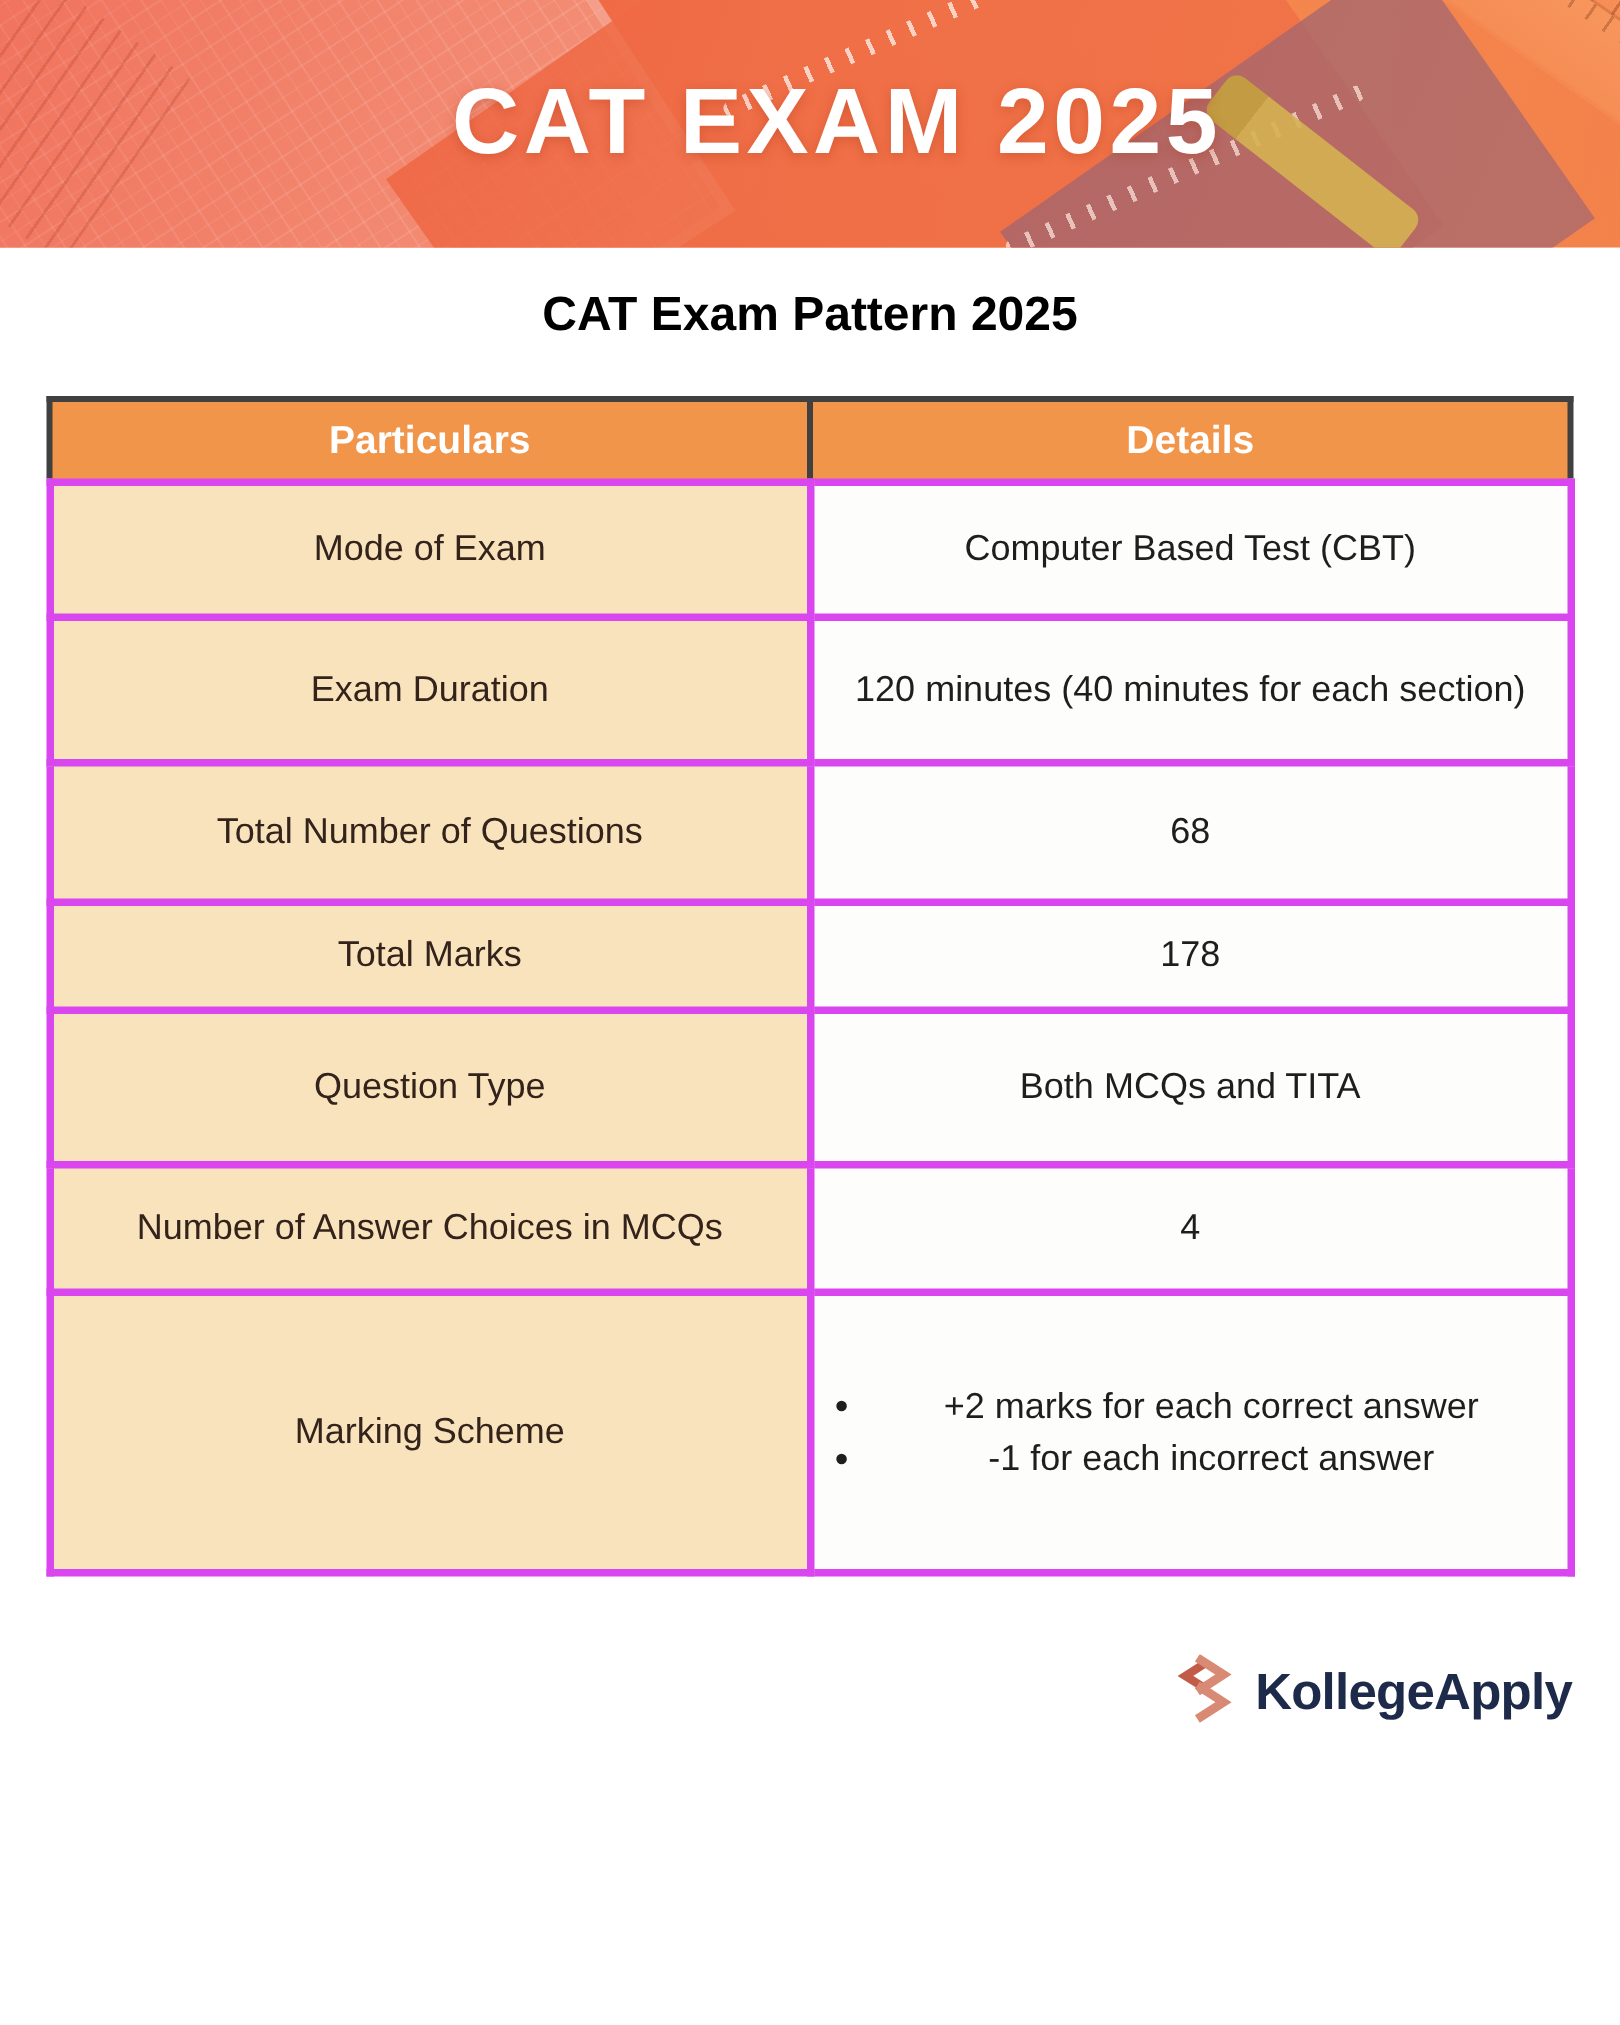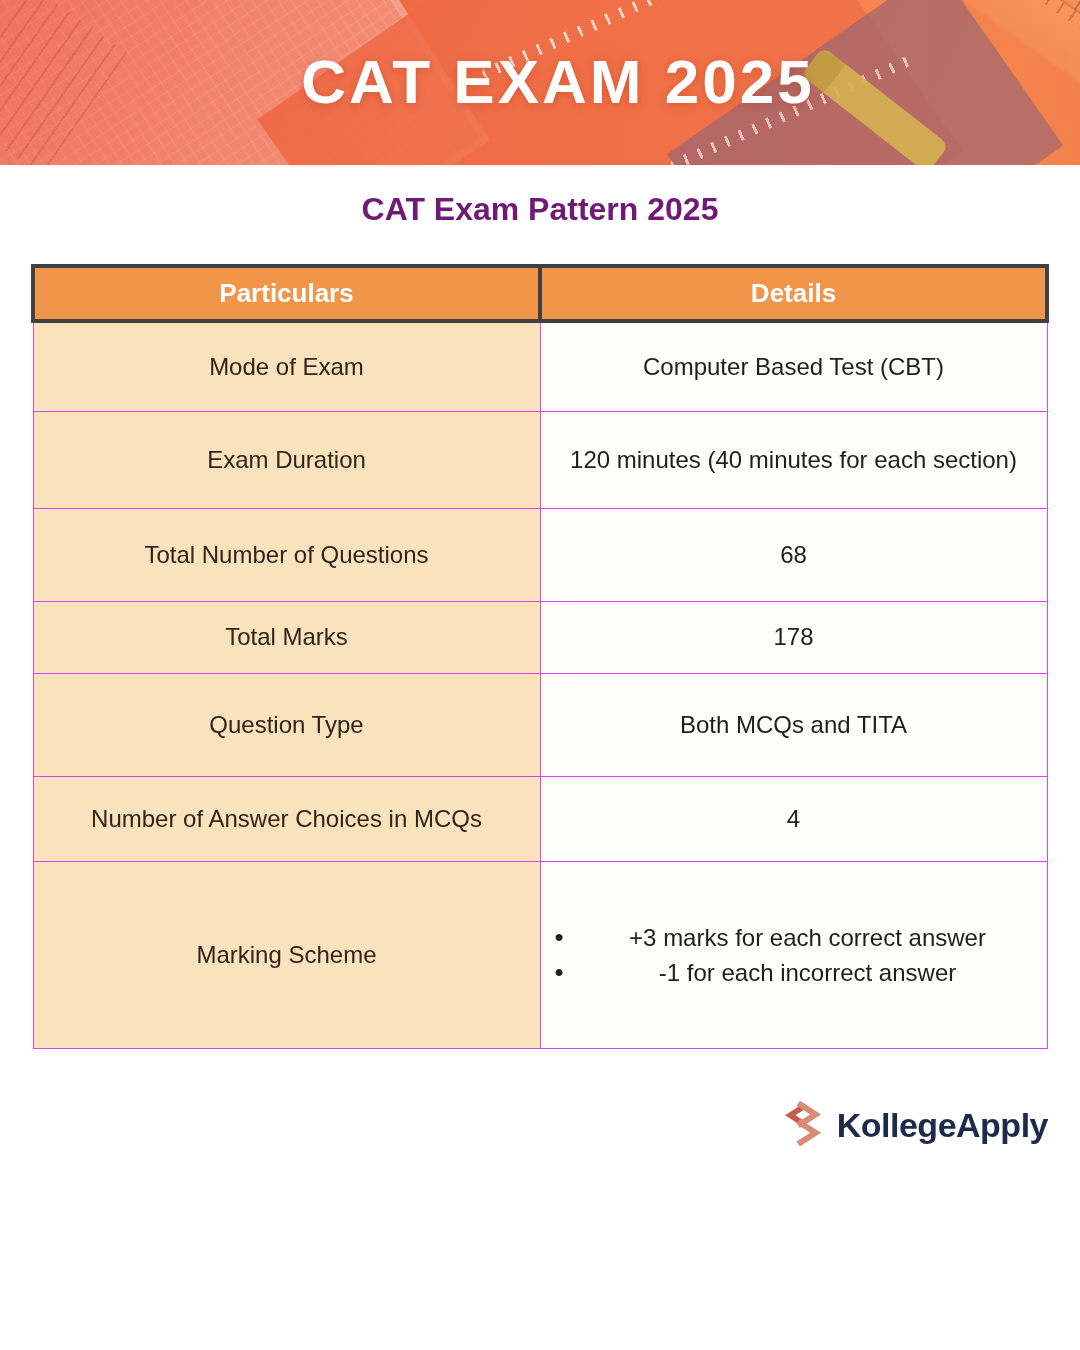--- a/index.html
+++ b/index.html
@@ -115,41 +115,41 @@
     line-height: 29.5px;
     list-style: disc;
   }
 
   
   .section-title {
     margin-top: 26px;
     text-align: center;
     font-size: 32px;
     font-weight: 800;
-    color: #701a75;
+    color: #000000;
   }
 
   
   table.pattern {
     margin: 36px auto 0 auto;
     width: 1014px;
     border-collapse: collapse;
     table-layout: fixed;
   }
   table.pattern col { width: 507px; }
   table.pattern th {
     height: 55px;
     background: #f0954a;
     color: #ffffff;
     font-size: 26px;
     font-weight: 700;
     border: 4px solid #404040;
   }
   table.pattern td {
-    border: 1px solid #d946ef;
+    border: 5px solid #d946ef;
     font-size: 24px;
     text-align: center;
     vertical-align: middle;
     padding: 4px 8px;
   }
   td.p-cell { background: #f9e3bd; color: #33231b; }
   td.d-cell { background: #fdfdfb; color: #1e1e1e; }
   tr.h90  { height: 90px; }
   tr.h97  { height: 97px; }
   tr.h93  { height: 93px; }
@@ -243,21 +243,21 @@
         <td class="d-cell">Both MCQs and TITA</td>
       </tr>
       <tr class="h85">
         <td class="p-cell">Number of Answer Choices in MCQs</td>
         <td class="d-cell">4</td>
       </tr>
       <tr class="h187">
         <td class="p-cell">Marking Scheme</td>
         <td class="d-cell d-cell-list">
           <ul class="marking-list">
-            <li>+3 marks for each correct answer</li>
+            <li>+2 marks for each correct answer</li>
             <li>-1 for each incorrect answer</li>
           </ul>
         </td>
       </tr>
     </tbody>
   </table>
 
   <div class="footer">
     <span>
       <svg width="42" height="46" viewBox="0 0 24 26" fill="none" xmlns="http://www.w3.org/2000/svg">

